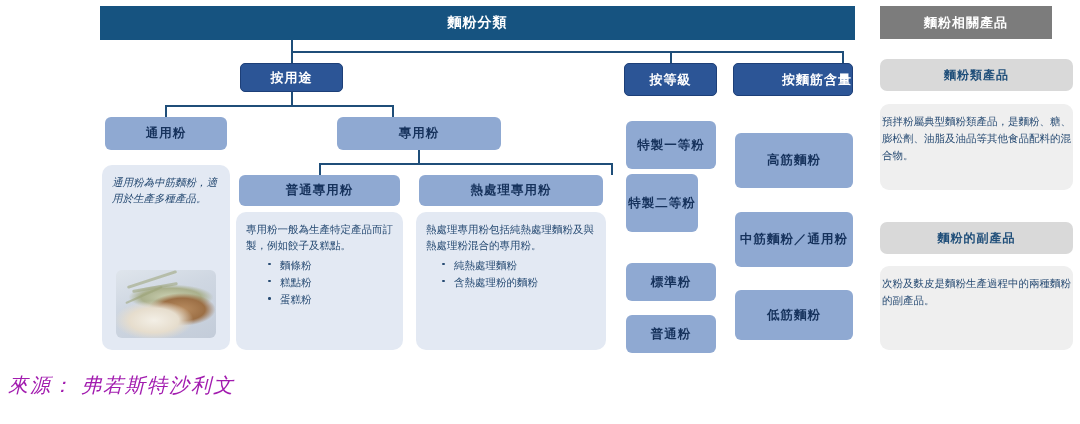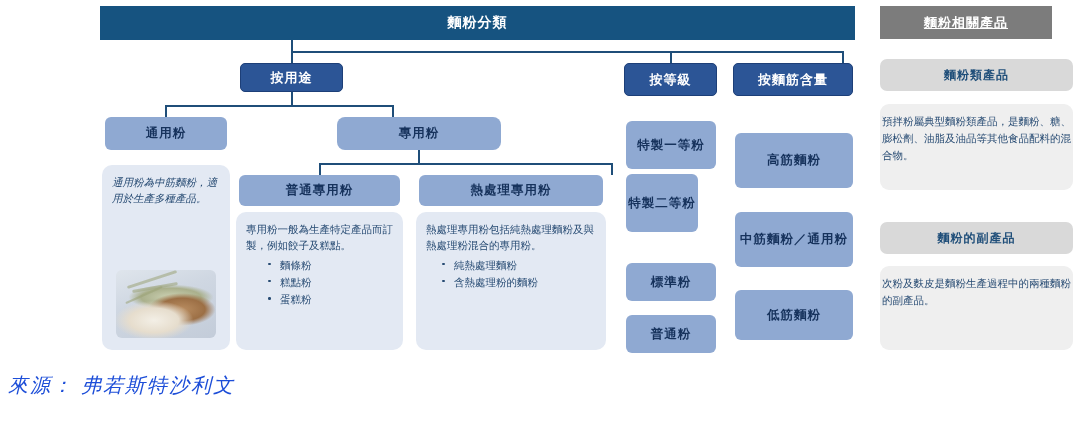--- a/index.html
+++ b/index.html
@@ -70,21 +70,21 @@
 
   
   .ln{position:absolute;background:#1f4e79;}
   .lnv{width:1.6px;}
   .lnh{height:1.6px;}
 
   
   .source{
     position:absolute;left:8px;top:372px;
     font-family:"Liberation Serif", serif;
-    font-style:italic;font-size:20px;color:#1d4ed8;letter-spacing:2px;
+    font-style:italic;font-size:20px;color:#a21caf;letter-spacing:2px;
   }
 </style>
 </head>
 <body>
 
 <div class="canvas">
 
   <div class="node title-bar" style="left:100px;top:6px;width:755px;height:34px;">
     <span>麵粉分類</span>
   </div>
@@ -94,42 +94,42 @@
   <div class="ln lnv" style="left:291px;top:51px;height:12px;"></div>
   <div class="ln lnv" style="left:670px;top:51px;height:12px;"></div>
   <div class="ln lnv" style="left:842px;top:51px;height:12px;"></div>
 
   <div class="node cat-box" style="left:240px;top:63px;width:103px;height:29px;">
     <span>按用途</span>
   </div>
   <div class="node cat-box" style="left:624px;top:63px;width:93px;height:33px;">
     <span>按等級</span>
   </div>
-  <div class="node cat-box" style="left:733px;top:63px;width:120px;height:33px;">
+  <div class="node cat-box" style="left:733px;top:63px;width:120px;height:33px;justify-content:flex-end;">
     <span>按麵筋含量</span>
   </div>
 
   <div class="ln lnv" style="left:291px;top:92px;height:14px;"></div>
   <div class="ln lnh" style="left:165px;top:105px;width:228px;"></div>
   <div class="ln lnv" style="left:165px;top:105px;height:12px;"></div>
   <div class="ln lnv" style="left:392px;top:105px;height:12px;"></div>
 
   <div class="node sub-box" style="left:105px;top:117px;width:122px;height:33px;">
     <span>通用粉</span>
   </div>
   <div class="desc" style="left:102px;top:165px;width:128px;height:185px;font-style:italic;">
     <p>通用粉為中筋麵粉，適用於生產多種產品。</p>
     <div class="photo" style="left:14px;top:105px;width:100px;height:68px;">
       <div class="stalk" style="left:10px;top:8px;width:52px;height:3px;transform:rotate(-18deg);"></div>
       <div class="stalk" style="left:16px;top:16px;width:46px;height:3px;transform:rotate(-10deg);"></div>
       <div class="stalk" style="left:8px;top:24px;width:40px;height:2px;transform:rotate(-24deg);"></div>
     </div>
   </div>
 
-  <div class="node sub-box" style="left:337px;top:117px;width:164px;height:33px;border-radius:8px;">
+  <div class="node sub-box" style="left:337px;top:117px;width:164px;height:33px;">
     <span>專用粉</span>
   </div>
 
   <div class="ln lnv" style="left:418px;top:150px;height:14px;"></div>
   <div class="ln lnh" style="left:319px;top:163px;width:293px;"></div>
   <div class="ln lnv" style="left:319px;top:163px;height:12px;"></div>
   <div class="ln lnv" style="left:611px;top:163px;height:12px;"></div>
 
   <div class="node sub-box" style="left:239px;top:175px;width:161px;height:31px;">
     <span>普通專用粉</span>
@@ -170,21 +170,21 @@
   <div class="node sub-box" style="left:735px;top:133px;width:118px;height:55px;">
     <span>高筋麵粉</span>
   </div>
   <div class="node sub-box" style="left:735px;top:212px;width:118px;height:55px;">
     <span>中筋麵粉／通用粉</span>
   </div>
   <div class="node sub-box" style="left:735px;top:290px;width:118px;height:50px;">
     <span>低筋麵粉</span>
   </div>
 
-  <div class="node gray-head" style="left:880px;top:6px;width:172px;height:33px;text-decoration:underline;">
+  <div class="node gray-head" style="left:880px;top:6px;width:172px;height:33px;">
     <span>麵粉相關產品</span>
   </div>
 
   <div class="node gray-sub" style="left:880px;top:59px;width:193px;height:32px;">
     <span>麵粉類產品</span>
   </div>
   <div class="gray-desc" style="left:880px;top:104px;width:193px;height:86px;">
     <span>預拌粉屬典型麵粉類產品，是麵粉、糖、膨松劑、油脂及油品等其他食品配料的混合物。</span>
   </div>
 

